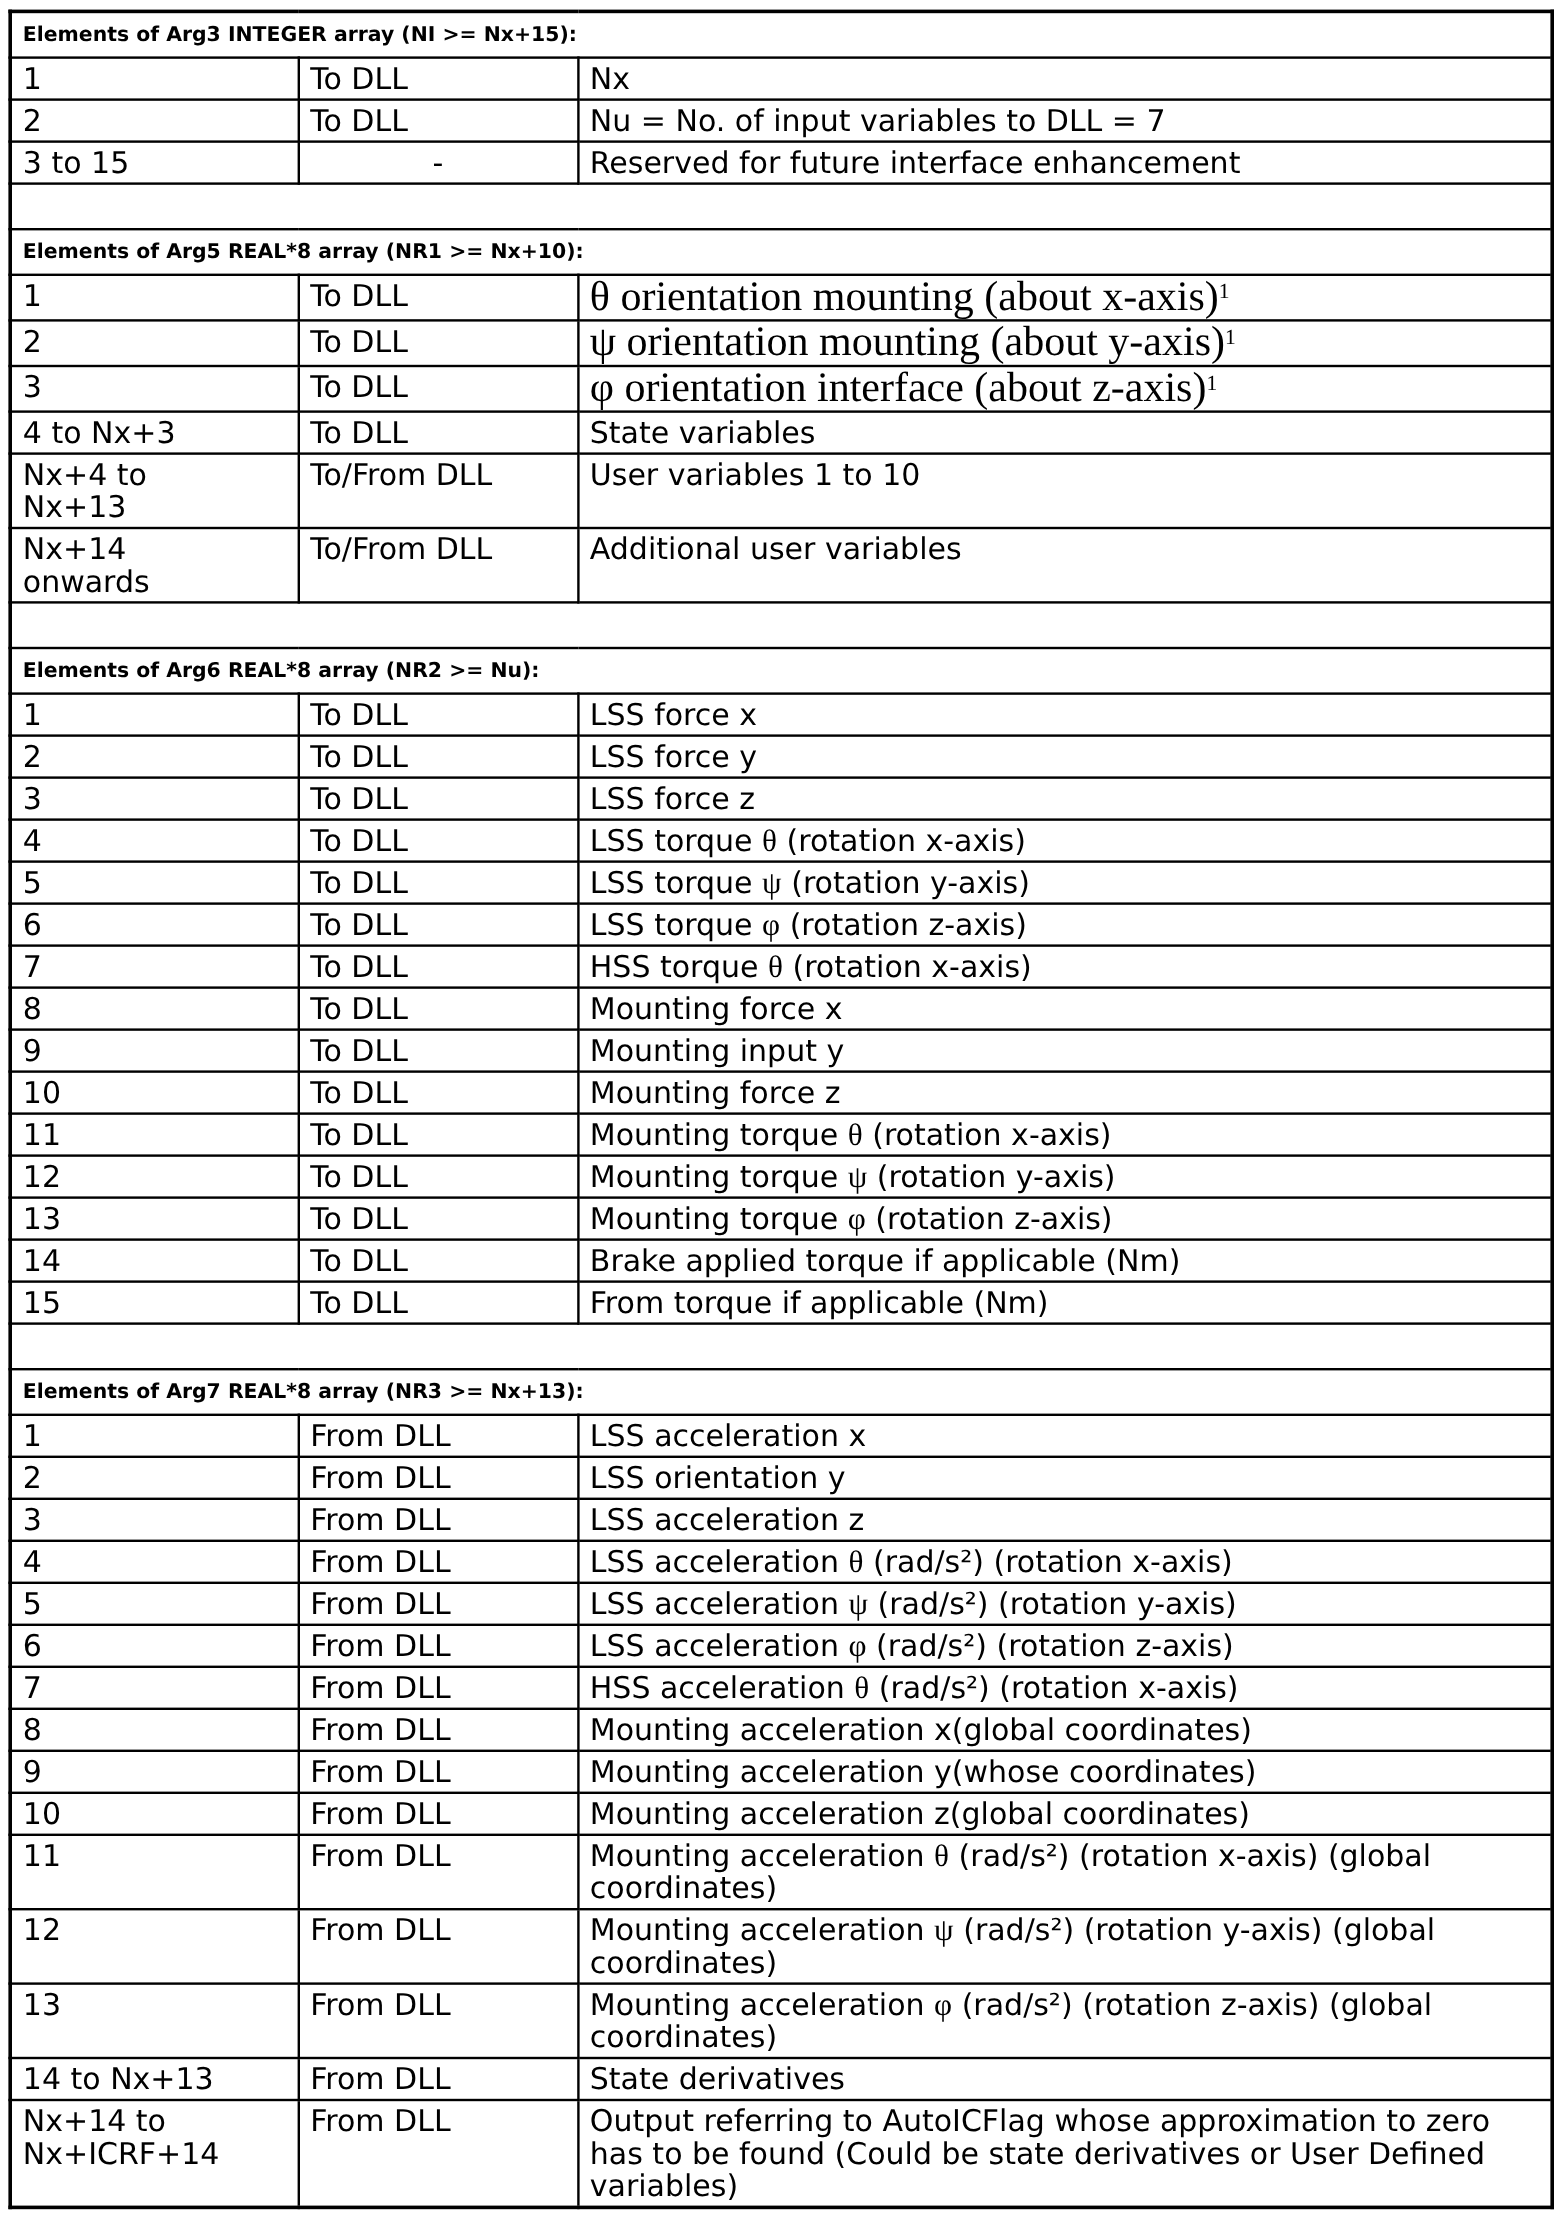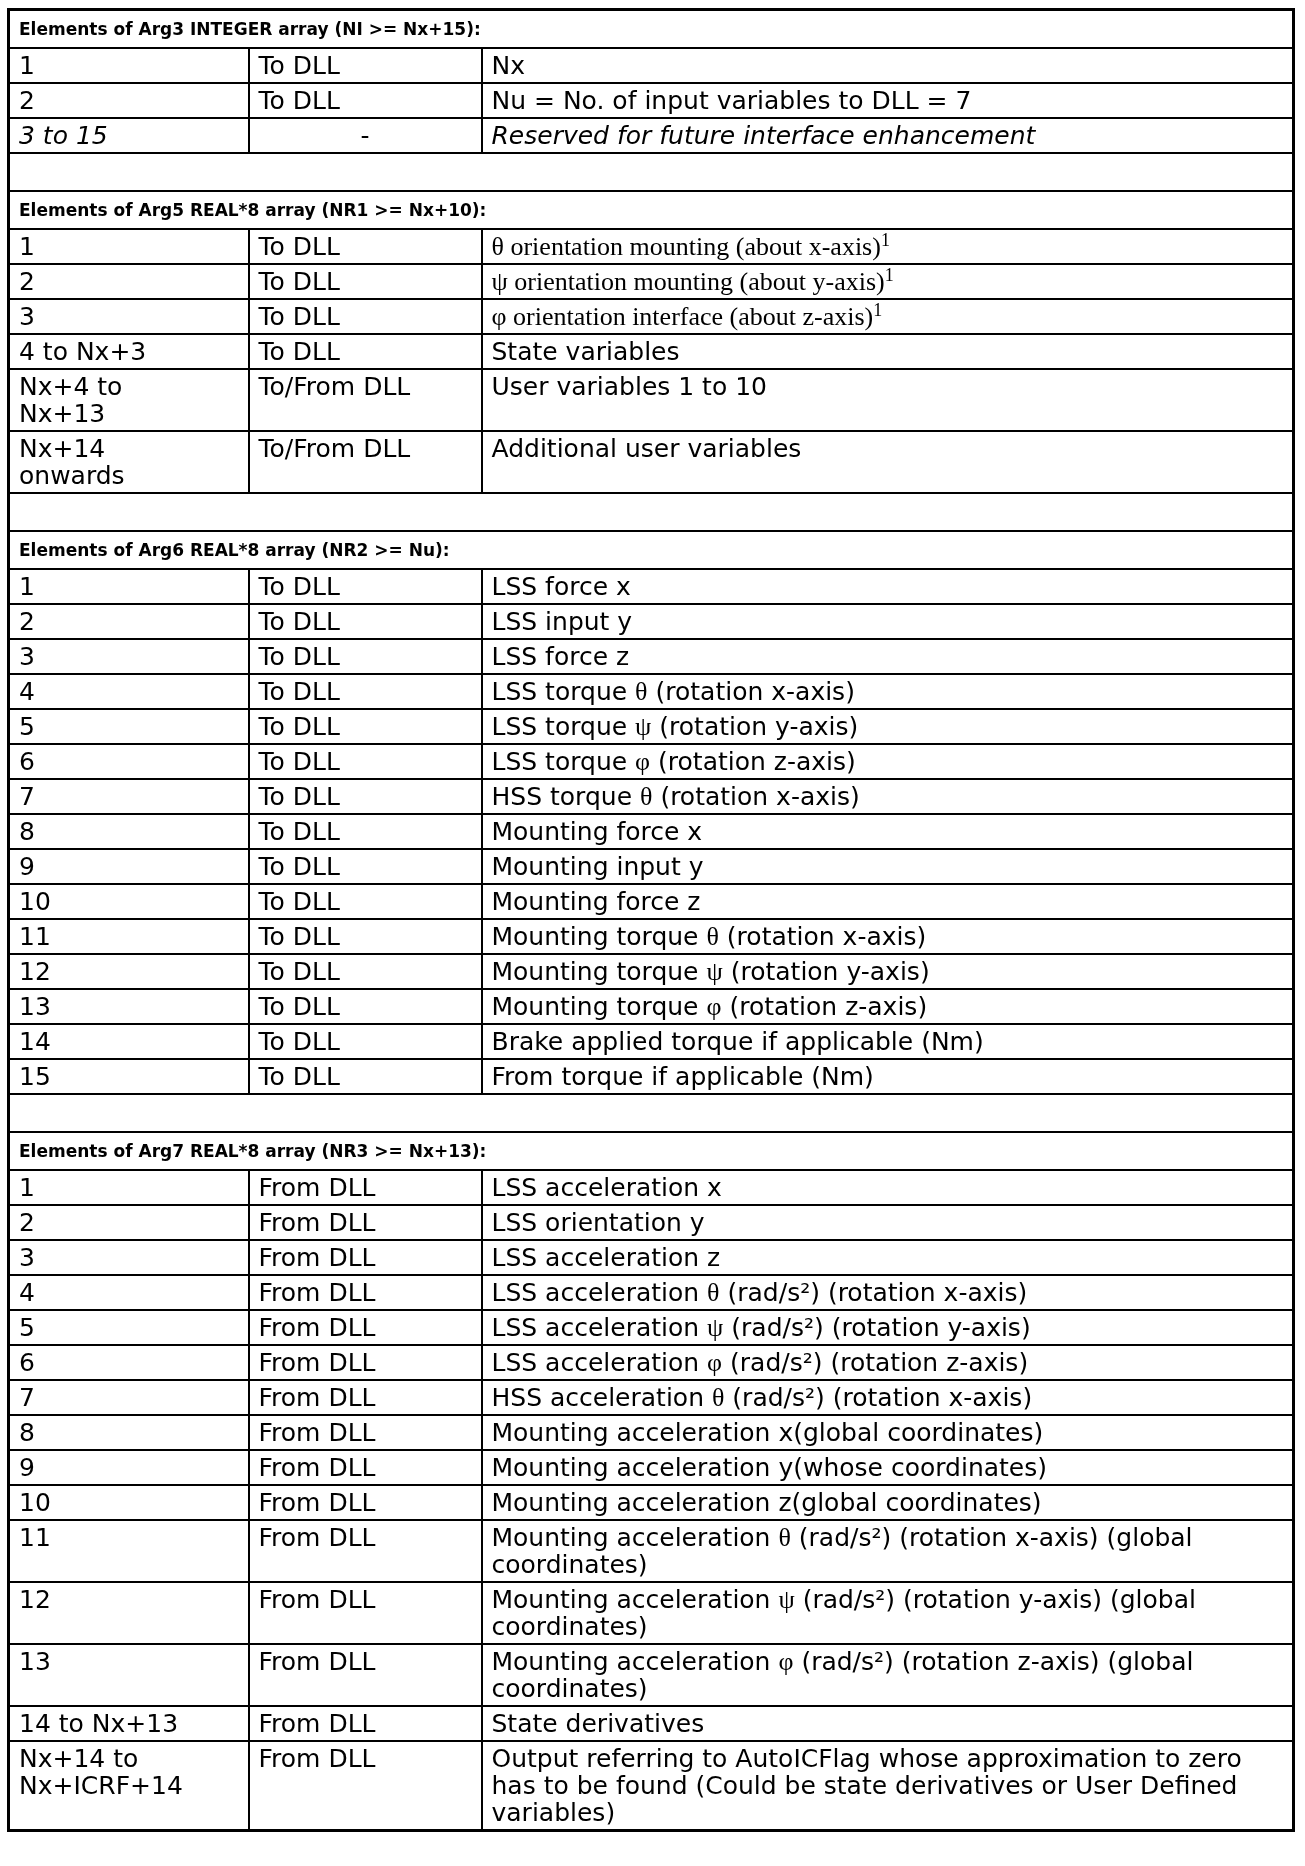--- a/index.html
+++ b/index.html
@@ -42,24 +42,24 @@
     line-height: 32px;
     padding: 2px 9px;
   }
   tr.spacer td {
     height: 30px;
     border-left: none;
     border-right: none;
   }
   td.cell-range { white-space: pre-line; }
   td.dir-center { text-align: center; }
-  .italic { font-style: italic; }
+  .italic { }
   .serif-full {
     font-family: "Liberation Serif", serif;
-    font-size: 26px;
+    font-size: 35px;
   }
   .greek-inline {
     font-family: "Liberation Serif", serif;
     font-size: 26px;
   }
   sup.fnote {
     font-family: "Liberation Serif", serif;
     font-size: 18px;
     line-height: 0;
   }
@@ -138,21 +138,21 @@
           <td colspan="3">Elements of Arg6 REAL*8 array (NR2 &gt;= Nu):</td>
         </tr>
         <tr>
           <td class="cell-range">1</td>
           <td class="cell-direction">To DLL</td>
           <td class="cell-description">LSS force x</td>
         </tr>
         <tr>
           <td class="cell-range">2</td>
           <td class="cell-direction">To DLL</td>
-          <td class="cell-description">LSS input y</td>
+          <td class="cell-description">LSS force y</td>
         </tr>
         <tr>
           <td class="cell-range">3</td>
           <td class="cell-direction">To DLL</td>
           <td class="cell-description">LSS force z</td>
         </tr>
         <tr>
           <td class="cell-range">4</td>
           <td class="cell-direction">To DLL</td>
           <td class="cell-description"><span>LSS torque </span><span class="greek-inline">θ</span><span> (rotation x-axis)</span></td>

